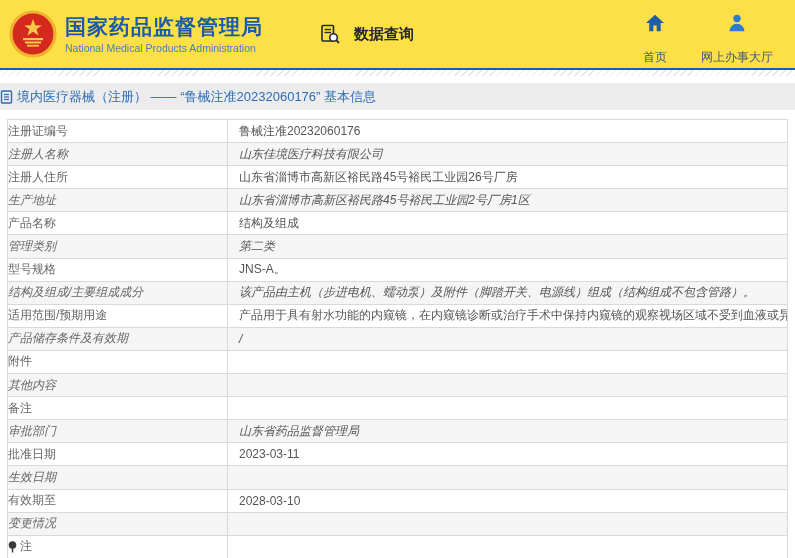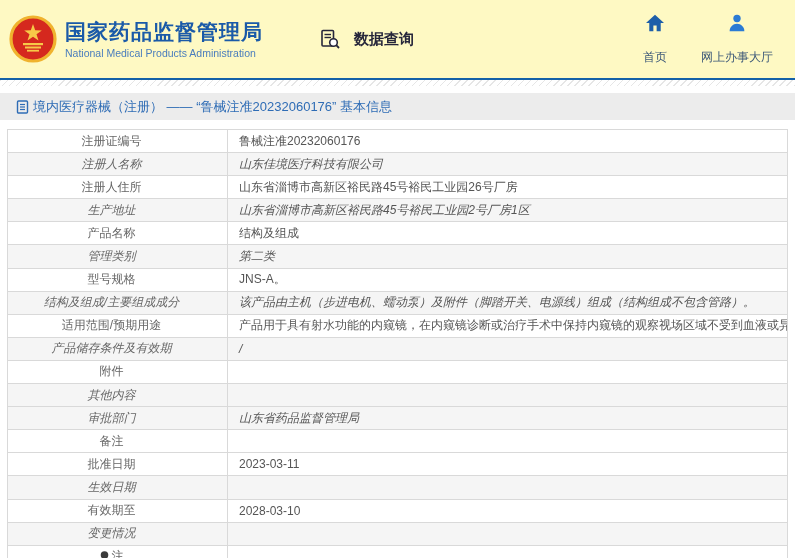--- a/index.html
+++ b/index.html
@@ -5,22 +5,22 @@
   * { margin: 0; padding: 0; box-sizing: border-box; }
   html, body {
     width: 795px; height: 558px;
     background: #ffffff;
     font-family: "Liberation Sans", "DejaVu Sans", sans-serif;
     overflow: hidden;
   }
   
   .header {
     position: relative;
-    height: 80px;
-    background: #fef9c3;
+    height: 70px;
+    background: #fde047;
     border-bottom: 2px solid #1461a8;
     display: flex;
     align-items: center;
   }
   .emblem { margin-left: 9px; flex: 0 0 auto; }
   .org-names { margin-left: 8px; }
   .org-cn {
     color: #1a5aa8;
     font-size: 21px;
     font-weight: bold;
@@ -71,21 +71,21 @@
       transparent 1px, transparent 5px
     );
   }
   
   .breadcrumb {
     margin-top: 7px;
     height: 27px;
     background: #ececec;
     display: flex;
     align-items: center;
-    padding-left: 16px;
+    padding-left: 0;
   }
   .breadcrumb .crumb-text {
     color: #2e6cb5;
     font-size: 13px;
     margin-left: 4px;
   }
   
   .info-table {
     margin: 9px 7px 0 7px;
     border: 1px solid #d9d9d9;
@@ -98,21 +98,21 @@
     background: #ffffff;
     align-items: stretch;
   }
   .row.alt { background: #f5f5f5; font-style: italic; }
   .label-cell {
     width: 220px;
     flex: 0 0 220px;
     border-right: 1px solid #d9d9d9;
     display: flex;
     align-items: center;
-    justify-content: center;
+    justify-content: flex-start;
     padding-right: 12px;
     color: #666666;
     font-size: 12px;
     white-space: nowrap;
   }
   .label-cell .note-icon { margin-right: 3px; }
   .value-cell {
     flex: 1;
     display: flex;
     align-items: center;
@@ -273,34 +273,34 @@
   </div>
 
   <div class="row alt">
     <div class="label-cell">
 
       <span class="label-text">其他内容</span>
     </div>
     <div class="value-cell"></div>
   </div>
 
+  <div class="row">
+    <div class="label-cell">
+
+      <span class="label-text">备注</span>
+    </div>
+    <div class="value-cell"></div>
+  </div>
+
   <div class="row alt">
     <div class="label-cell">
 
       <span class="label-text">审批部门</span>
     </div>
     <div class="value-cell">山东省药品监督管理局</div>
-  </div>
-
-  <div class="row">
-    <div class="label-cell">
-
-      <span class="label-text">备注</span>
-    </div>
-    <div class="value-cell"></div>
   </div>
 
   <div class="row">
     <div class="label-cell">
 
       <span class="label-text">批准日期</span>
     </div>
     <div class="value-cell">2023-03-11</div>
   </div>
 

